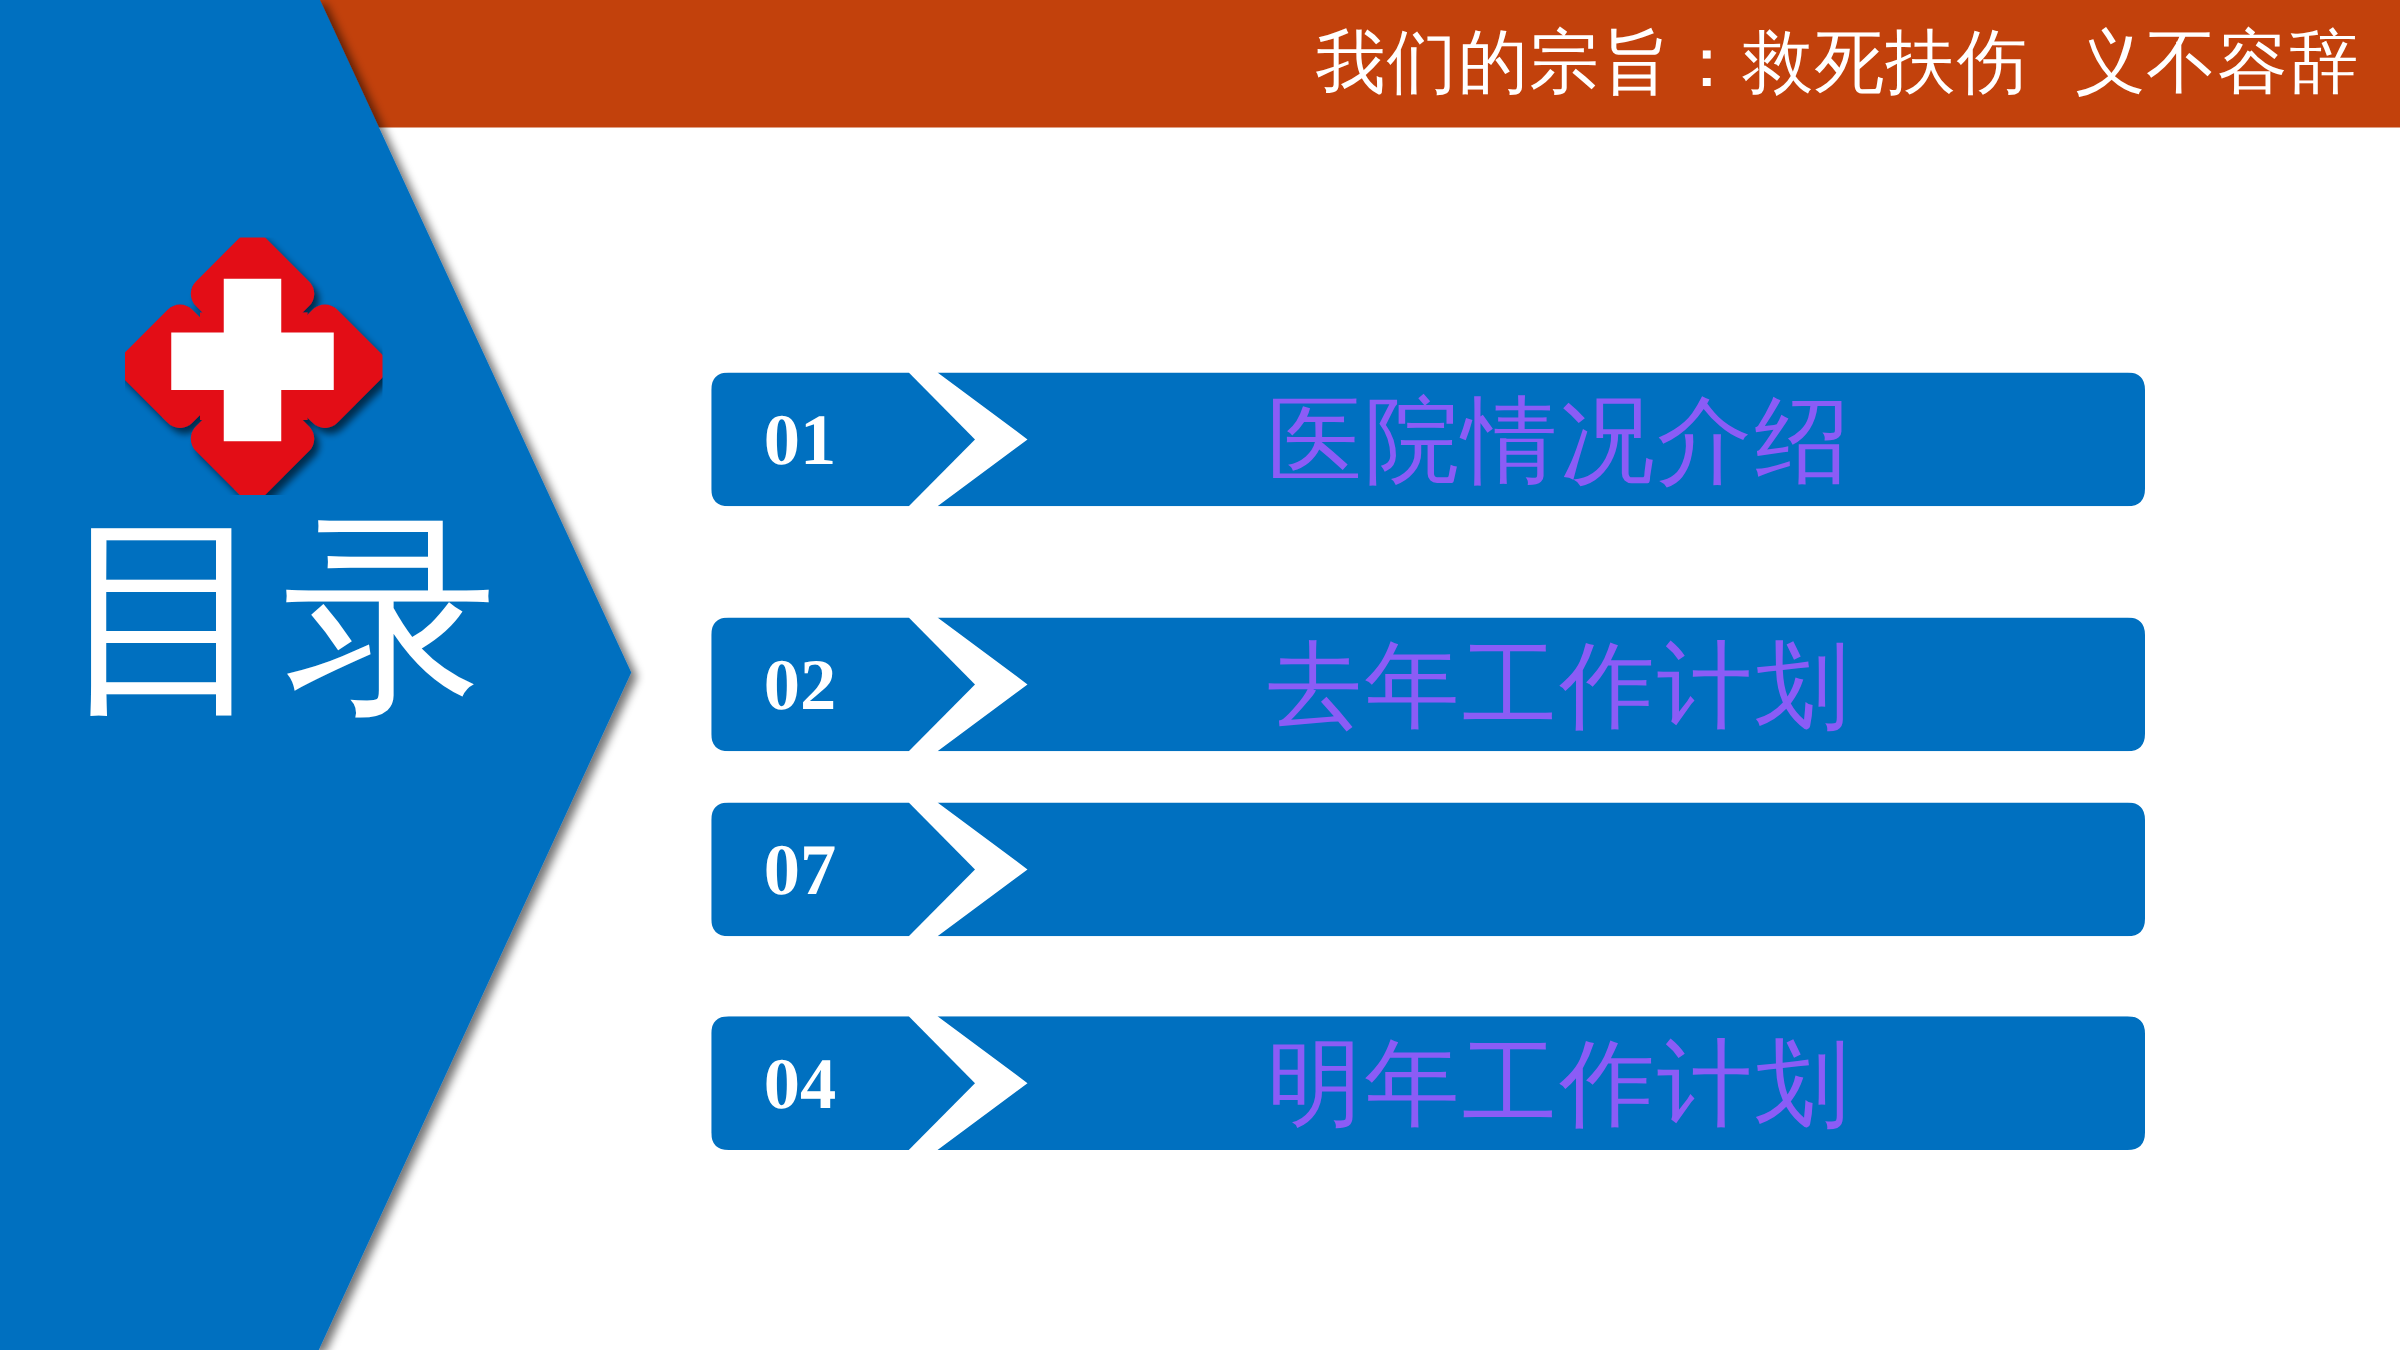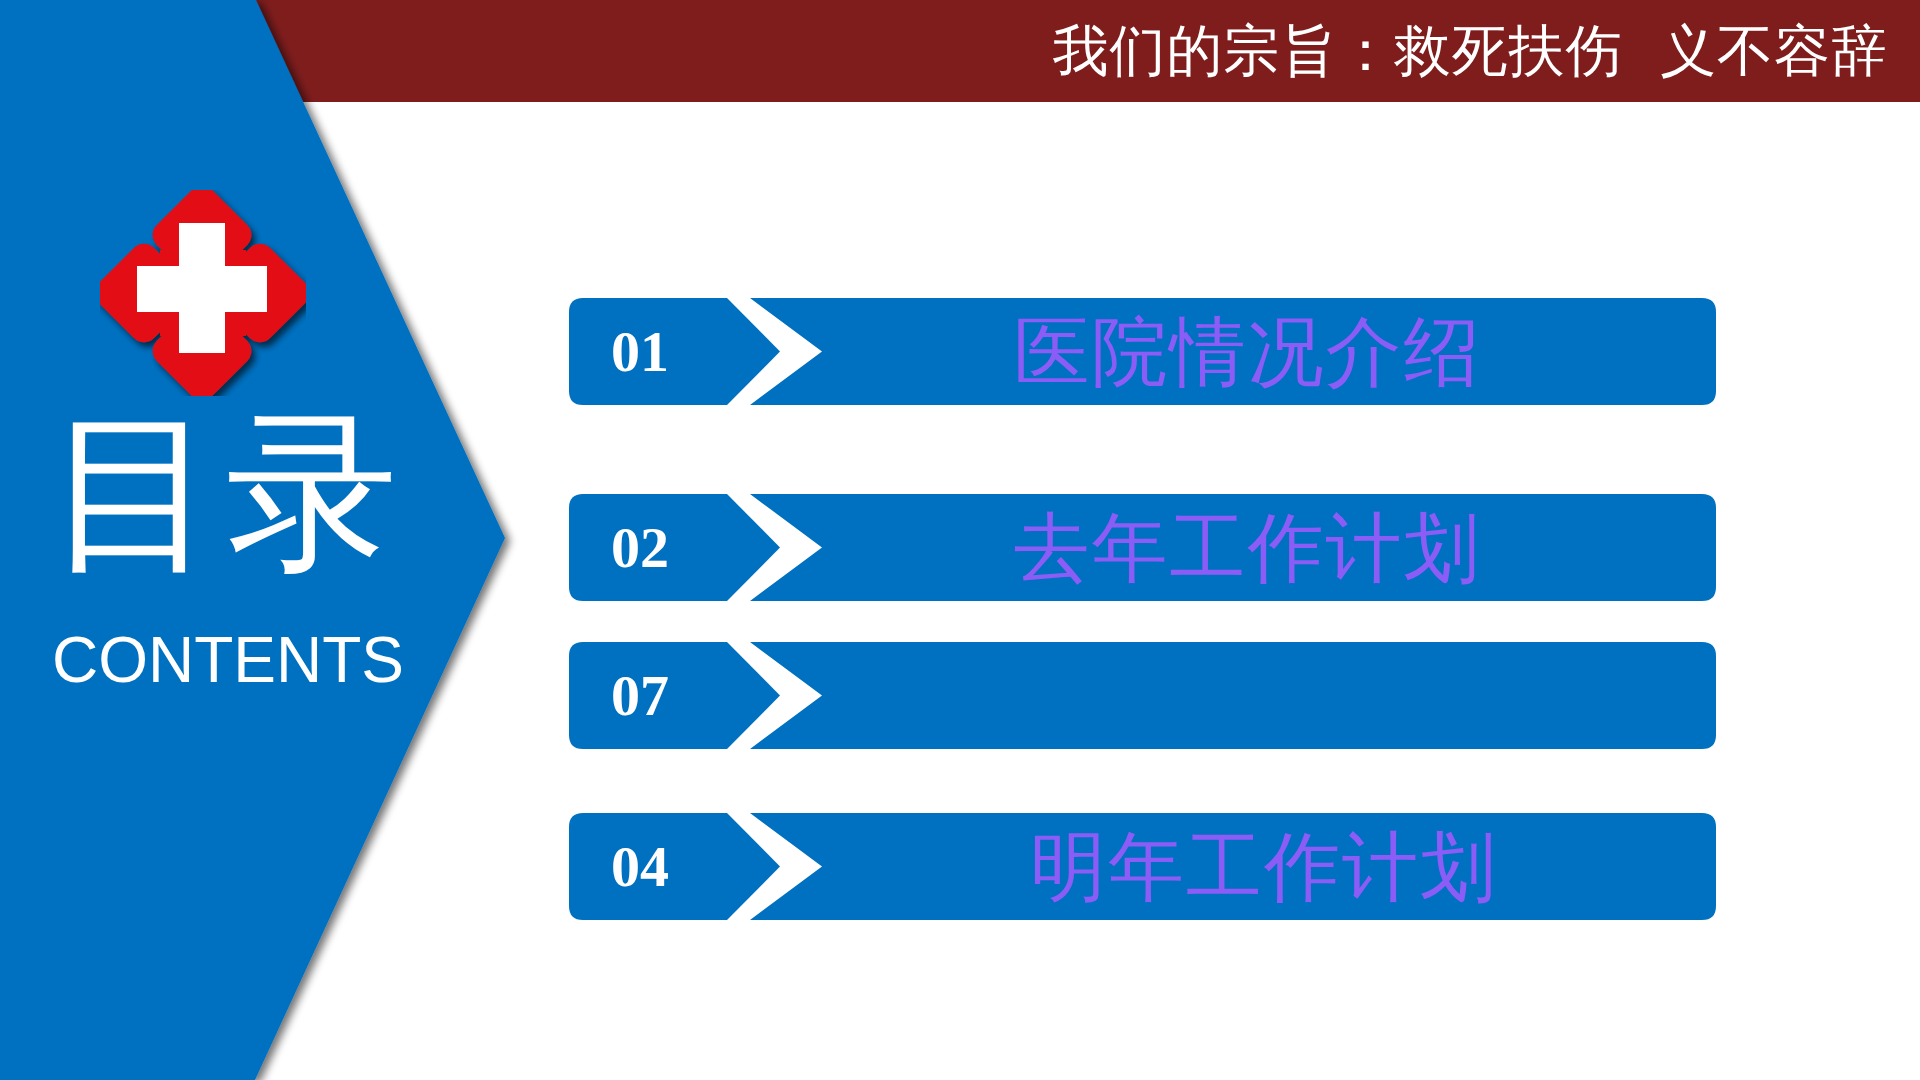--- a/index.html
+++ b/index.html
@@ -3,21 +3,21 @@
 <meta charset="utf-8">
 <style>
   html, body { margin: 0; padding: 0; }
   body {
     width: 1920px; height: 1080px; position: relative; overflow: hidden;
     background: #ffffff;
     font-family: "DejaVu Sans", "Liberation Sans", sans-serif;
   }
   .header-bar {
     position: absolute; left: 0; top: 0; width: 1920px; height: 102px;
-    background: #7f1d1d;
+    background: #c2410c;
   }
   .header-title {
     position: absolute; right: 32px; top: 18px;
     color: #ffffff; font-size: 56px; line-height: 66px; letter-spacing: 1px;
     white-space: pre;
   }
   .left-panel {
     position: absolute; left: 0; top: 0; width: 1920px; height: 1080px;
     pointer-events: none;
   }
@@ -99,21 +99,20 @@
         <rect x="60" y="60" width="86" height="86"></rect>
       </g>
       <g fill="#ffffff">
         <rect x="79" y="33" width="46" height="130"></rect>
         <rect x="37" y="76" width="130" height="46"></rect>
       </g>
     </svg>
   </div>
 
   <div class="title-cn">目录</div>
-  <div class="title-en">CONTENTS</div>
 </div>
 
 <div class="menu-item" style="top:298px;">
   <svg width="1147" height="107" viewBox="0 0 1147 107">
     <path d="M14,0 L158,0 L211,53.5 L158,107 L14,107 Q0,107 0,93 L0,14 Q0,0 14,0 Z" fill="#0070C0"></path>
     <path d="M181,0 L1133,0 Q1147,0 1147,14 L1147,93 Q1147,107 1133,107 L181,107 L253,53.5 Z" fill="#0070C0"></path>
   </svg>
   <span class="menu-num">01</span>
   <span></span>
   <span class="menu-label">医院情况介绍</span>
@@ -131,21 +130,21 @@
 
 <div class="menu-item" style="top:642px;">
   <svg width="1147" height="107" viewBox="0 0 1147 107">
     <path d="M14,0 L158,0 L211,53.5 L158,107 L14,107 Q0,107 0,93 L0,14 Q0,0 14,0 Z" fill="#0070C0"></path>
     <path d="M181,0 L1133,0 Q1147,0 1147,14 L1147,93 Q1147,107 1133,107 L181,107 L253,53.5 Z" fill="#0070C0"></path>
   </svg>
   <span class="menu-num">07</span>
   <span></span>
 </div>
 
-<div class="menu-item" style="top:813px;padding-left:33px;">
+<div class="menu-item" style="top:813px;">
   <svg width="1147" height="107" viewBox="0 0 1147 107">
     <path d="M14,0 L158,0 L211,53.5 L158,107 L14,107 Q0,107 0,93 L0,14 Q0,0 14,0 Z" fill="#0070C0"></path>
     <path d="M181,0 L1133,0 Q1147,0 1147,14 L1147,93 Q1147,107 1133,107 L181,107 L253,53.5 Z" fill="#0070C0"></path>
   </svg>
   <span class="menu-num">04</span>
   <span></span>
   <span class="menu-label">明年工作计划</span>
 </div>
 
 </body></html>

